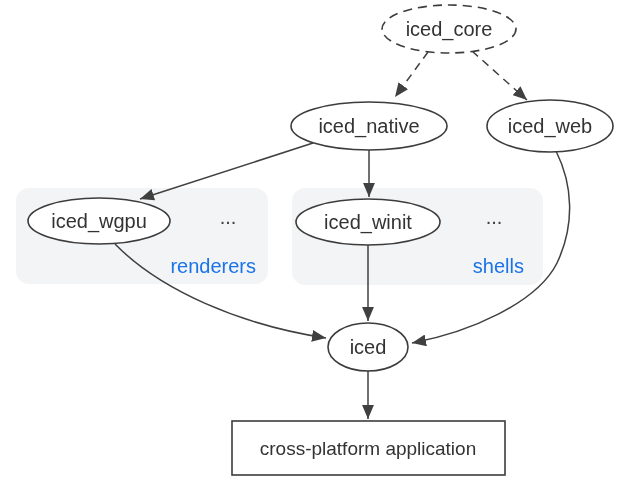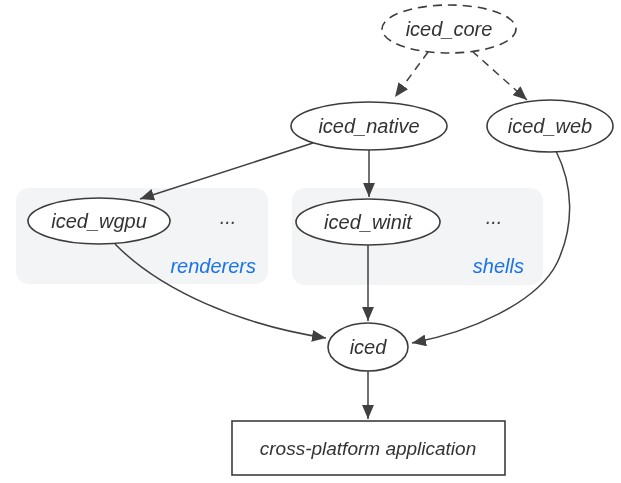--- a/index.html
+++ b/index.html
@@ -9,21 +9,20 @@
     width: 621px;
     height: 483px;
     overflow: hidden;
     font-family: "Liberation Sans", sans-serif;
   }
   .canvas {
     position: relative;
     width: 621px;
     height: 380px;
     background: #ffffff;
-    font-style: italic;
   }
   svg { display: block; }
   .node-shape {
     fill: #ffffff;
     stroke: #3c3c3c;
     stroke-width: 1.6;
   }
   .dashed-shape { stroke-dasharray: 9 6; }
   .edge {
     fill: none;

